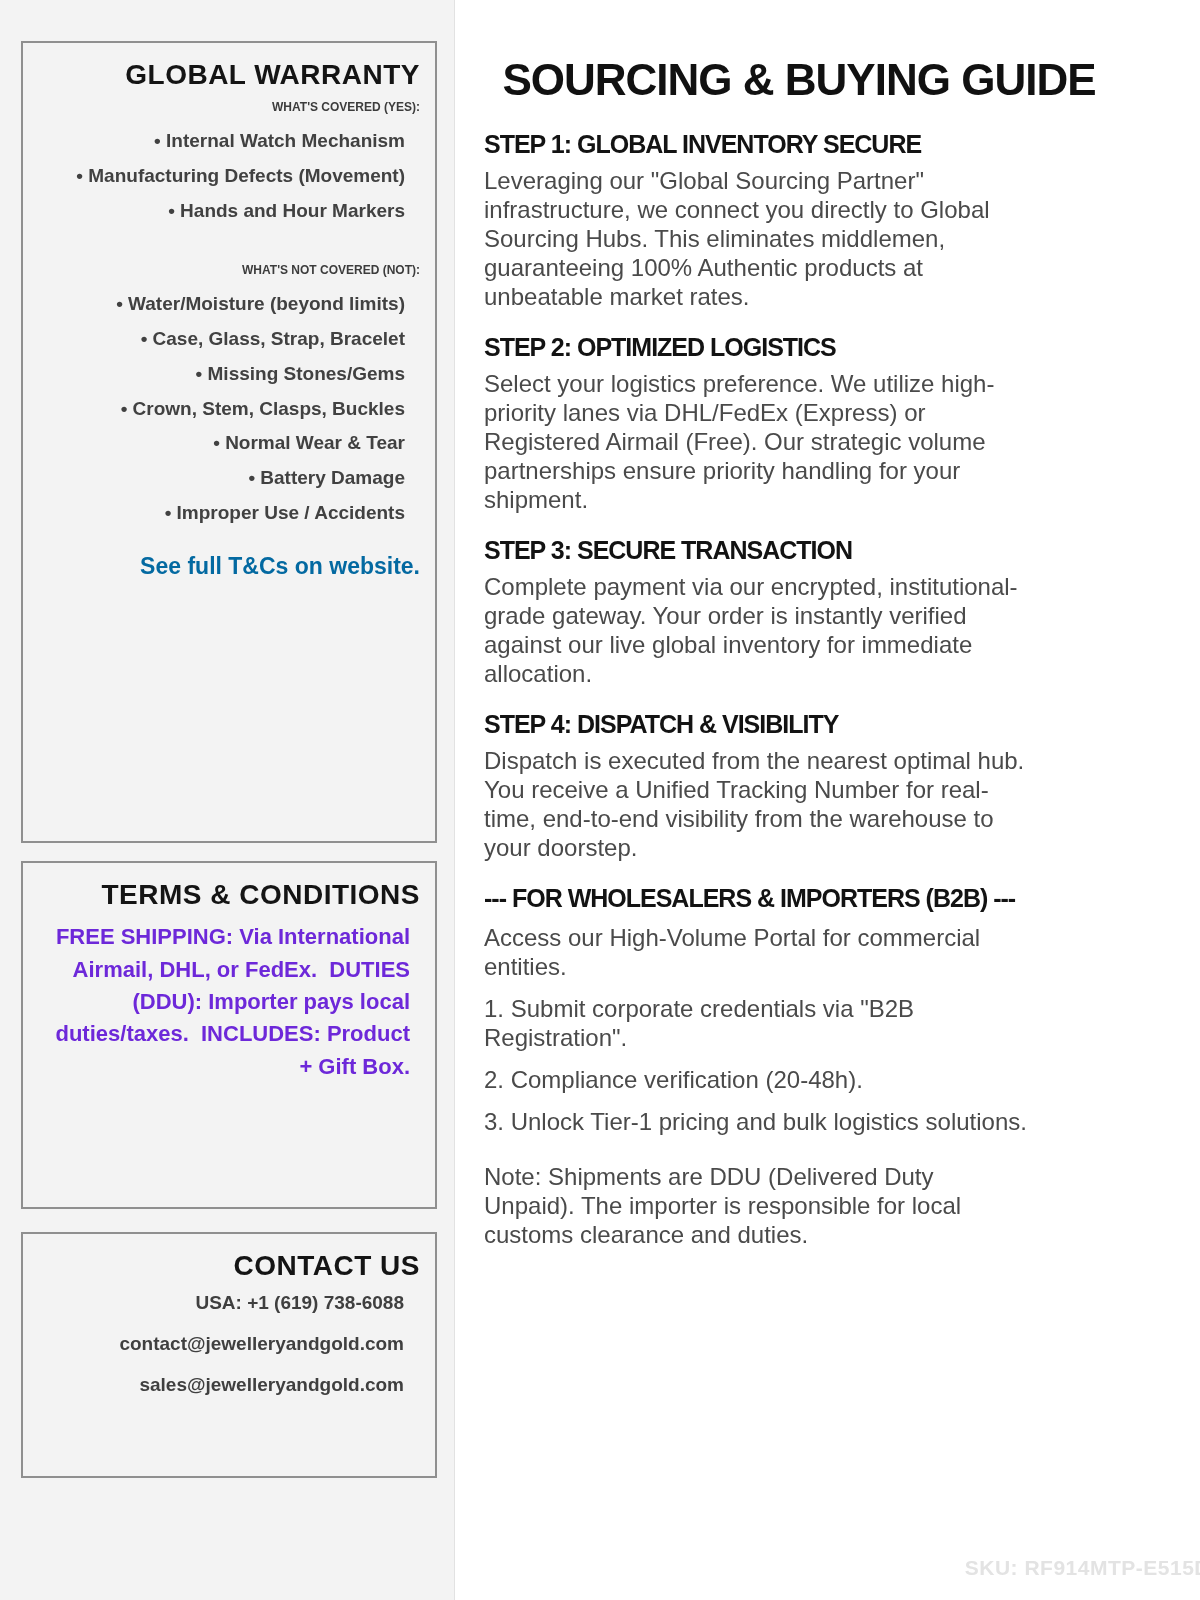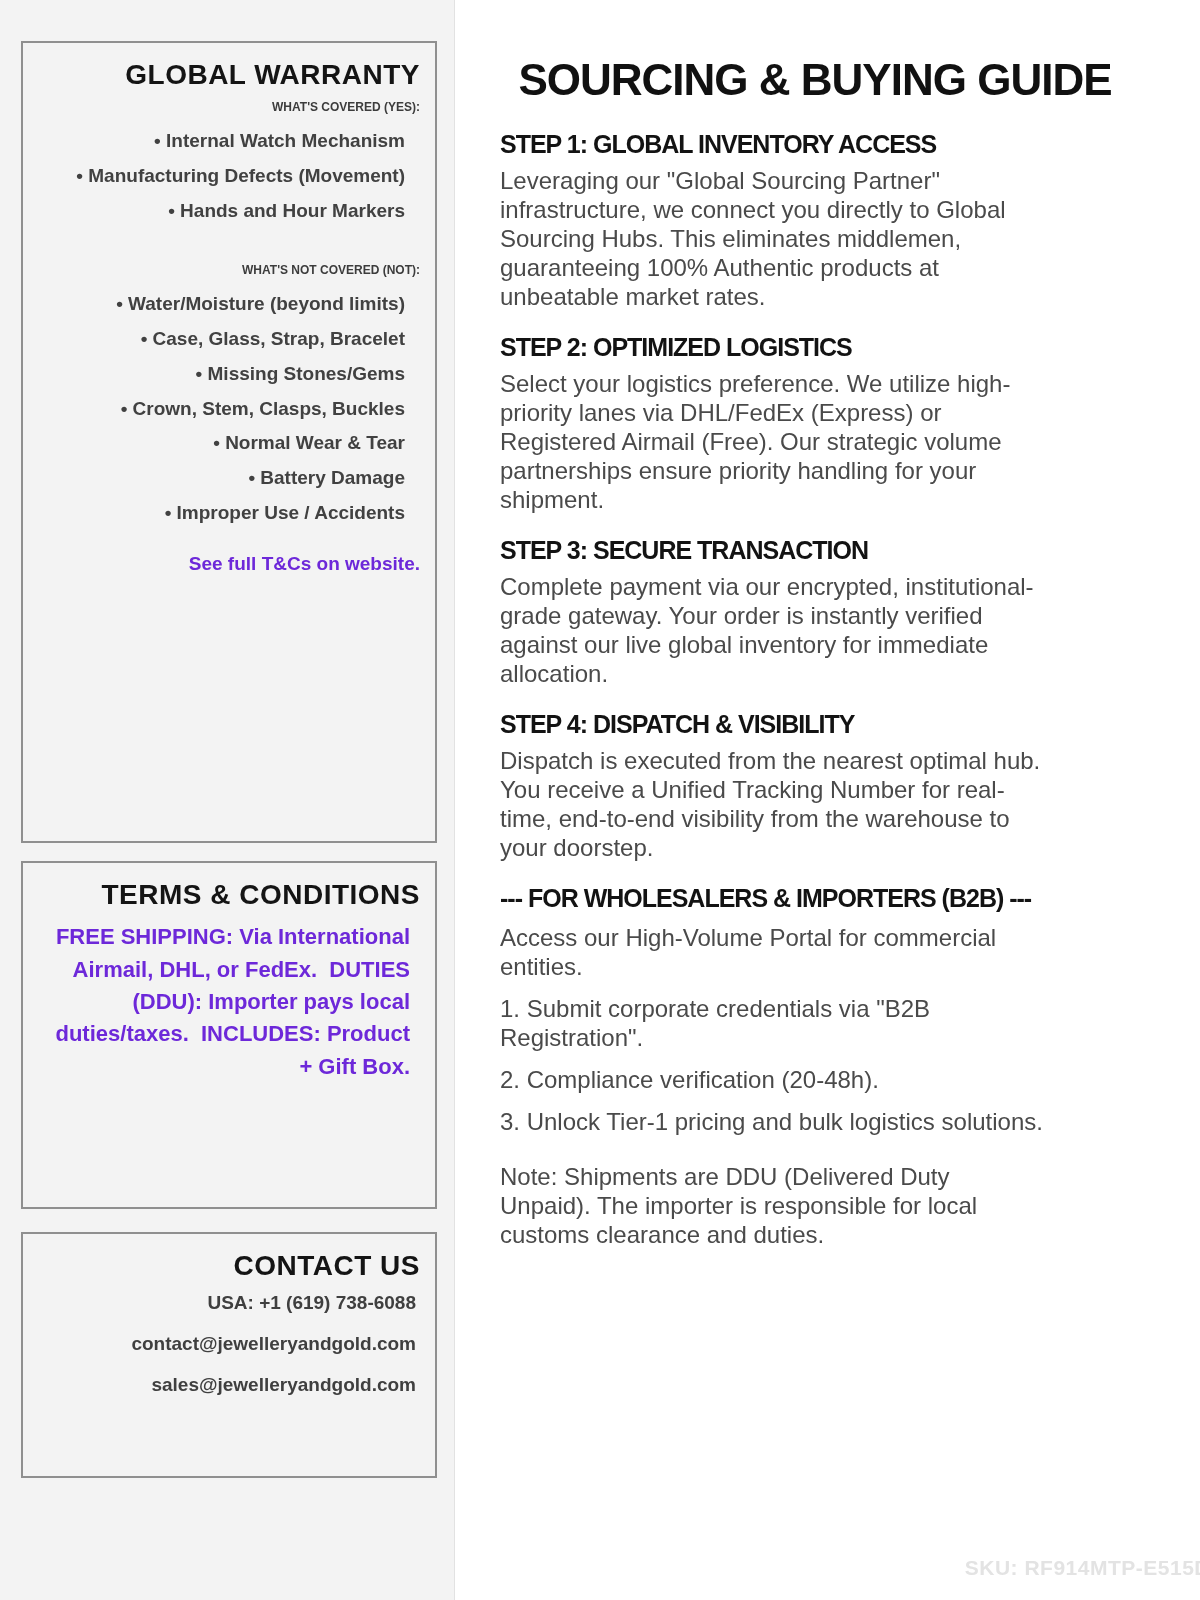--- a/index.html
+++ b/index.html
@@ -27,31 +27,31 @@
   }
   .box-subtitle{
     font-size:12px;font-weight:700;color:#3c3c3c;margin:0 0 15px;line-height:1.15;
   }
   .subtitle-not{margin-top:42px;}
   .bullets{list-style:none;margin:15px;padding:0;}
   .bullet{
     font-size:19px;font-weight:700;color:#414141;line-height:1.2;margin-bottom:12px;
   }
   .bullet::before{content:"\2022\00a0";color:#414141;}
-  .footnote{font-size:19px;font-weight:700;color:#6d28d9;margin:28px 0 8px;}
+  .footnote{font-size:23px;font-weight:700;color:#0369a1;margin:28px 0 8px;}
   .terms-body{
     font-size:22px;font-weight:700;color:#6d28d9;line-height:1.47;
     max-width:372px;margin:2px 0 0;white-space:pre-wrap;
   }
-  .contact-line{font-size:19px;font-weight:700;color:#3f3f3f;line-height:1.2;margin:0 4px 18px;}
+  .contact-line{font-size:19px;font-weight:700;color:#3f3f3f;line-height:1.2;margin:0 16px 18px;}
   .contact-first{margin-top:2px;}
   
   .main{
     position:absolute;left:456px;top:0;width:744px;height:1600px;
-    box-sizing:border-box;padding:56px 0 0 44px;border-radius:21px;
+    box-sizing:border-box;padding:56px 0 0 28px;border-radius:21px;
   }
   .doc-title{
     width:630px;text-align:center;font-size:44px;font-weight:700;color:#111111;
     letter-spacing:-1px;margin:0 0 26px;line-height:1.1;
   }
   .step{margin-bottom:22px;}
   .step-heading{
     font-size:25px;font-weight:700;color:#131313;letter-spacing:-1px;
     margin:0 0 7px;line-height:1.15;
   }
@@ -109,21 +109,21 @@
       <p class="contact-line">contact@jewelleryandgold.com</p>
       <p class="contact-line">sales@jewelleryandgold.com</p>
     </section>
 
   </aside>
 
   <main class="main">
     <h1 class="doc-title">SOURCING &amp; BUYING GUIDE</h1>
 
     <section class="step">
-      <h2 class="step-heading">STEP 1: GLOBAL INVENTORY ACCESS</h2>
+      <h2 class="step-heading">STEP 1: GLOBAL INVENTORY SECURE</h2>
       <p class="step-body">Leveraging our "Global Sourcing Partner" infrastructure, we connect you directly to Global Sourcing Hubs. This eliminates middlemen, guaranteeing 100% Authentic products at unbeatable market rates.</p>
     </section>
 
     <section class="step">
       <h2 class="step-heading">STEP 2: OPTIMIZED LOGISTICS</h2>
       <p class="step-body">Select your logistics preference. We utilize high-priority lanes via DHL/FedEx (Express) or Registered Airmail (Free). Our strategic volume partnerships ensure priority handling for your shipment.</p>
     </section>
 
     <section class="step">
       <h2 class="step-heading">STEP 3: SECURE TRANSACTION</h2>

